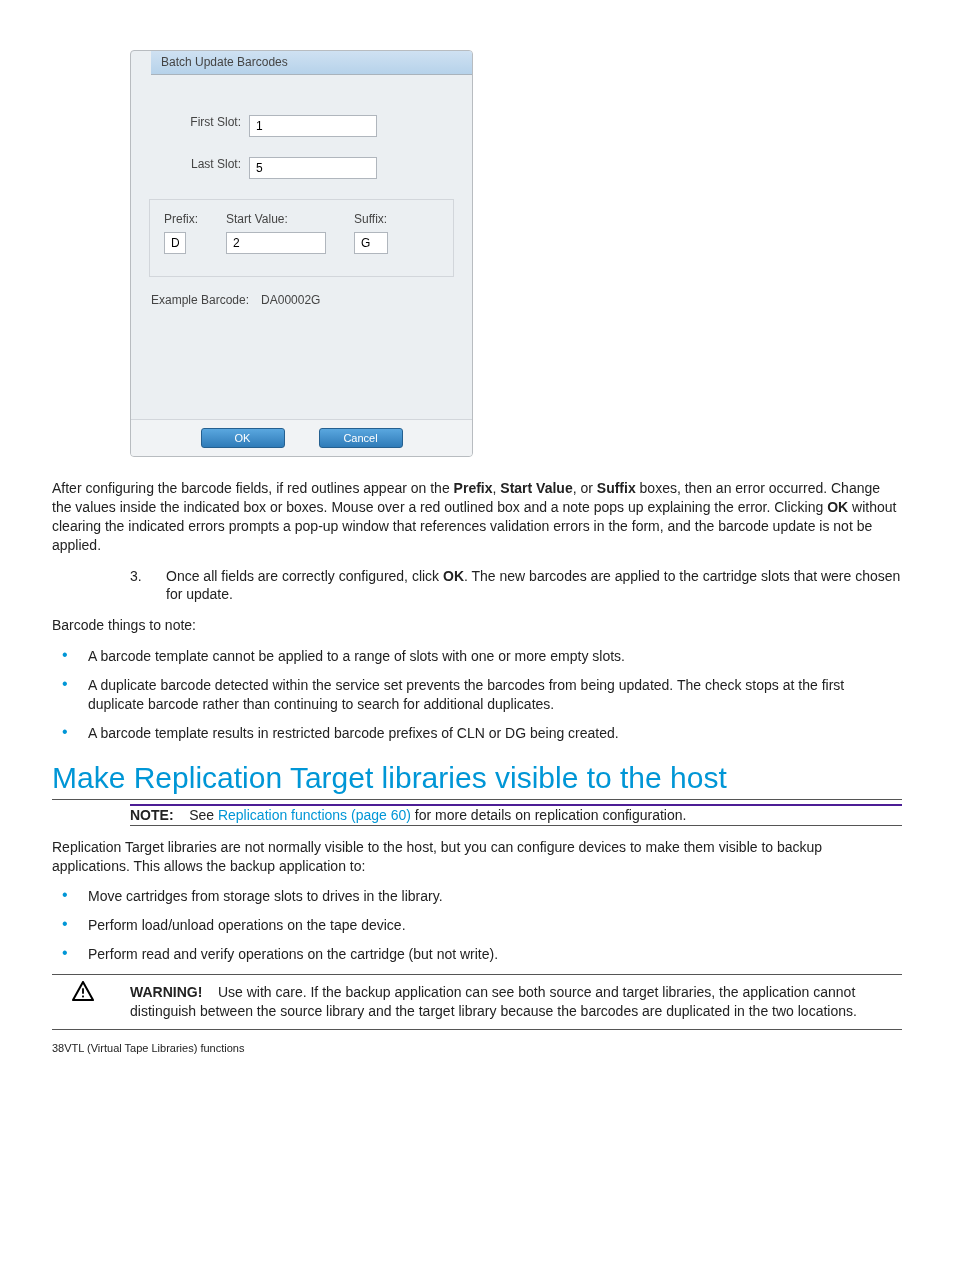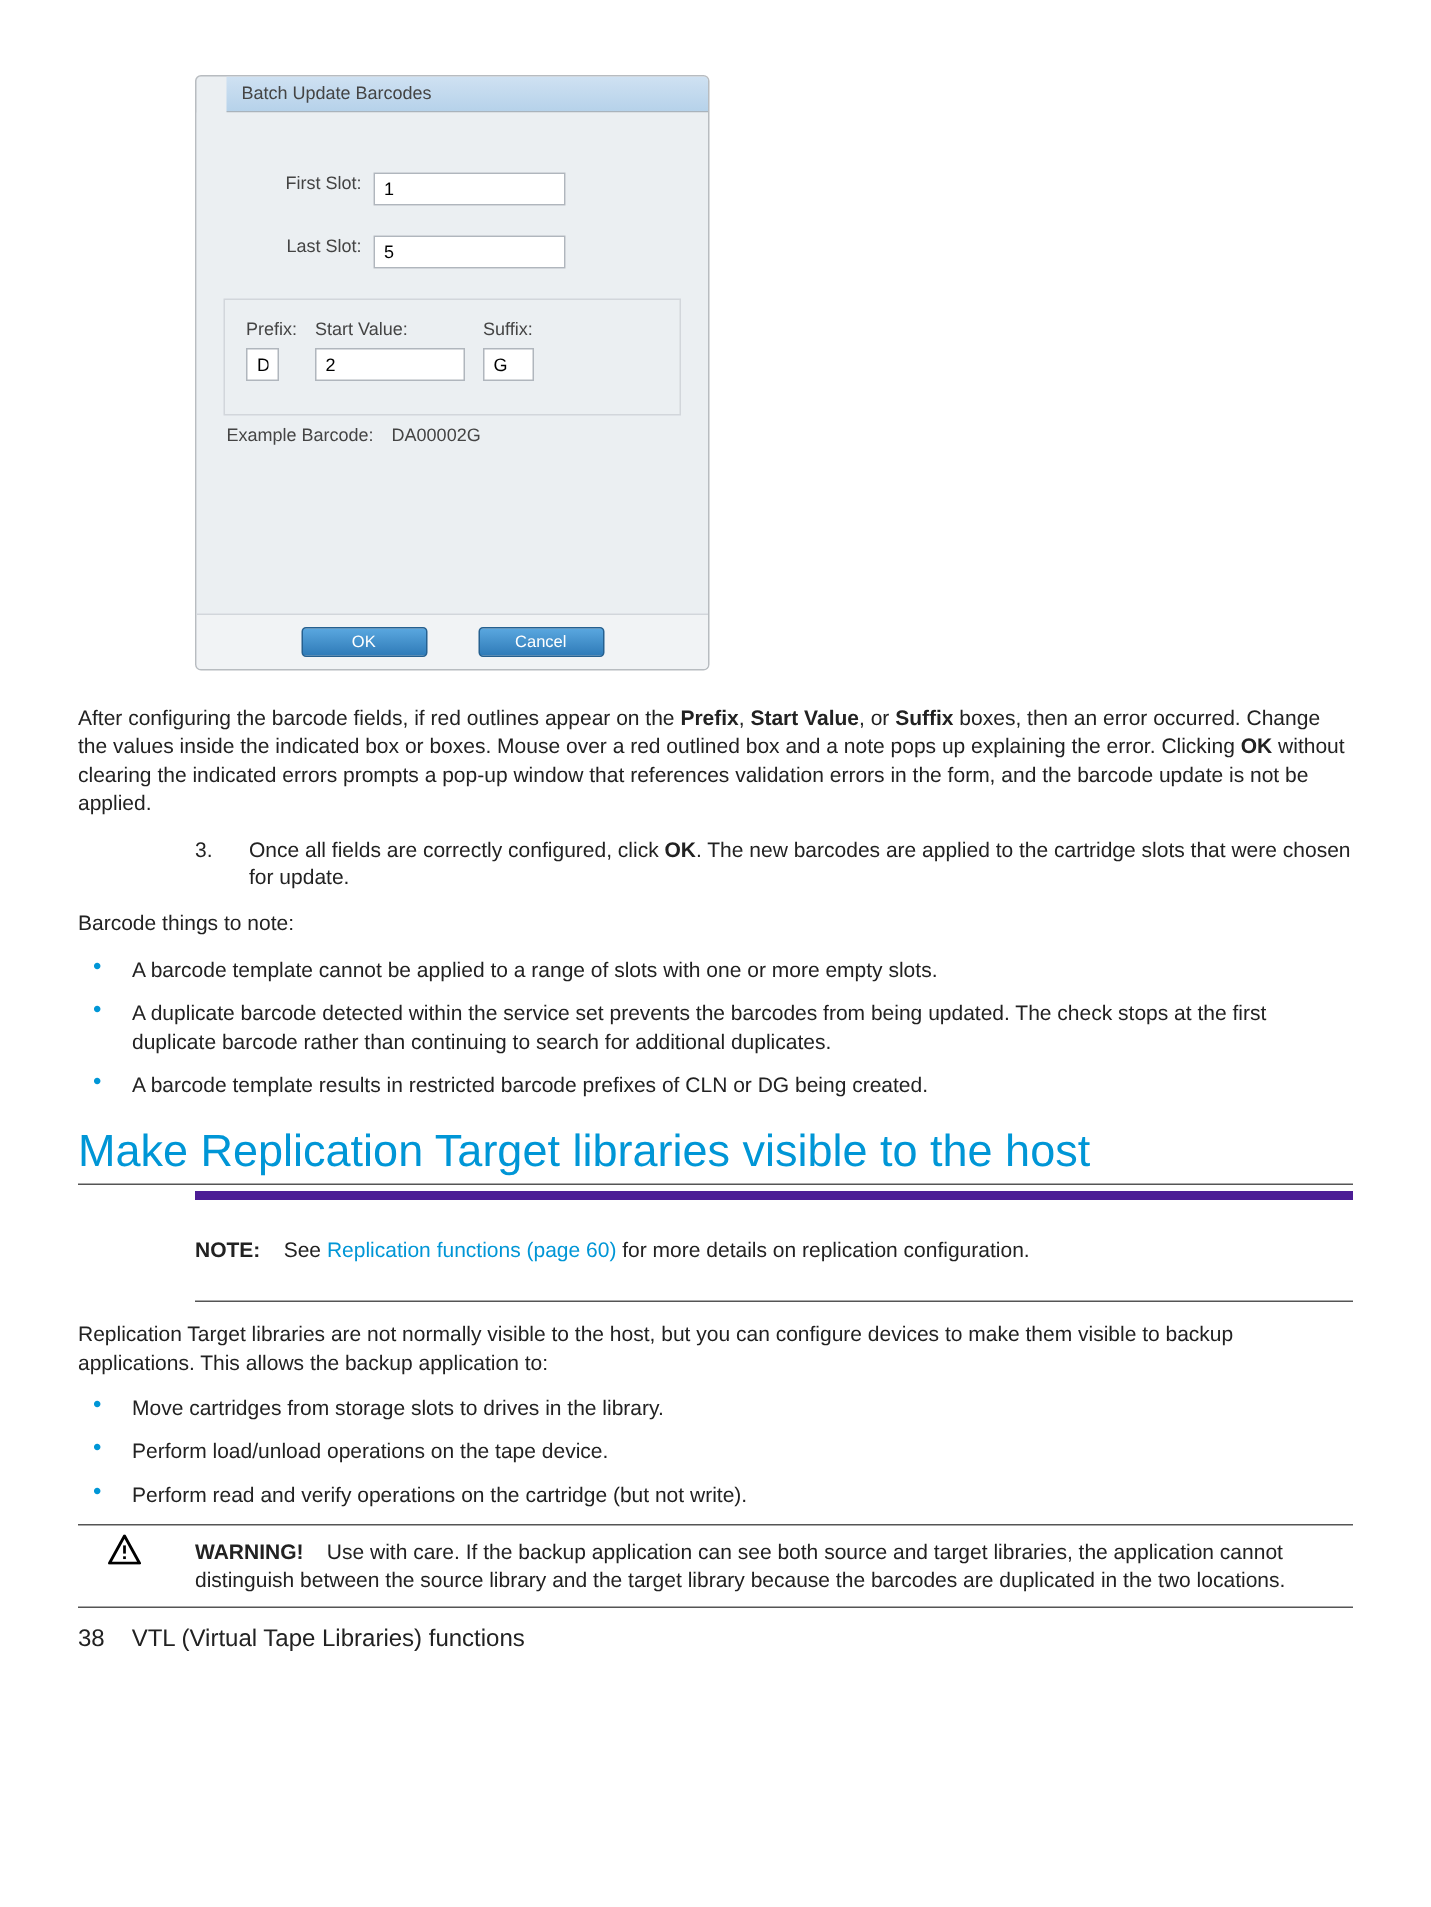--- a/index.html
+++ b/index.html
@@ -54,23 +54,23 @@
     width: 128px;
     height: 22px;
     border: 1px solid #b0b6bd;
     background: #fff;
     padding: 2px 6px;
     font-size: 12px;
   }
   .ps-box {
     border: 1px solid #d2d6db;
     padding: 12px 8px 22px 14px;
-    margin: 8px 0 6px 0;
-    display: flex;
-    gap: 12px;
+    margin: 8px 0 16px 0;
+    display: flex;
+    gap: 28px;
   }
   .ps-col { display: flex; flex-direction: column; }
   .ps-col .lbl { margin-bottom: 6px; font-size: 12px; }
   .ps-col input {
     height: 22px;
     border: 1px solid #b0b6bd;
     background: #fff;
     padding: 2px 6px;
     font-size: 12px;
   }
@@ -142,23 +142,23 @@
   .bold { font-weight: bold; }
   h2.section {
     font-weight: normal;
     color: #0096d6;
     font-size: 30px;
     margin: 18px 0 4px 0;
     border-bottom: 1px solid #555;
     padding-bottom: 4px;
   }
   .note-block {
-    border-top: 6px solid #4c1d95;
+    border-top: 2px solid #4c1d95;
     border-bottom: 1px solid #555;
-    padding: 24px 0;
+    padding: 0 0;
     margin: 0 0 12px 78px;
     line-height: 1.35;
   }
   .link { color: #0096d6; }
 
   .warning-block {
     border-top: 1px solid #555;
     border-bottom: 1px solid #555;
     padding: 8px 0;
     margin: 6px 0 12px 0;
@@ -170,24 +170,23 @@
     left: 20px;
     top: 6px;
   }
   .warning-block .warn-body {
     margin-left: 78px;
   }
   .warn-label { font-weight: bold; }
   .warn-icon svg { width: 22px; height: 20px; }
 
   .footer {
-    font-size: 16px;
+    font-size: 11px;
     display: flex;
     align-items: center;
-    gap: 18px;
   }
 </style>
 </head>
 <body>
 
 <div class="page">
 
   <div class="dialog">
     <div class="dialog-title">Batch Update Barcodes</div>
     <div class="dialog-body">

